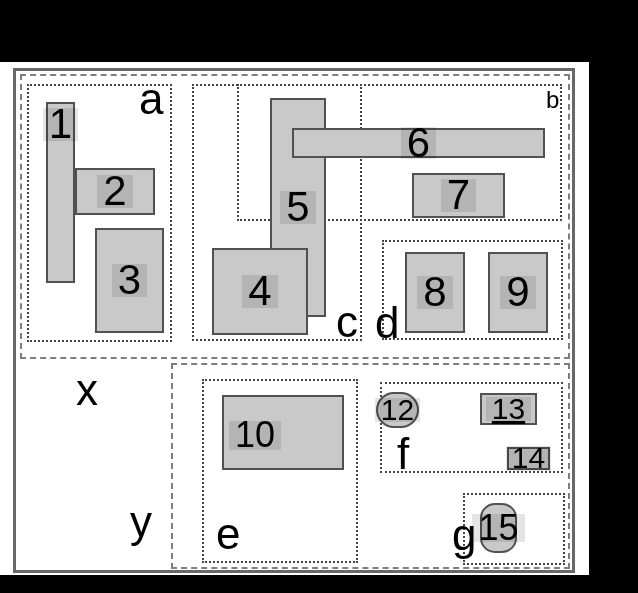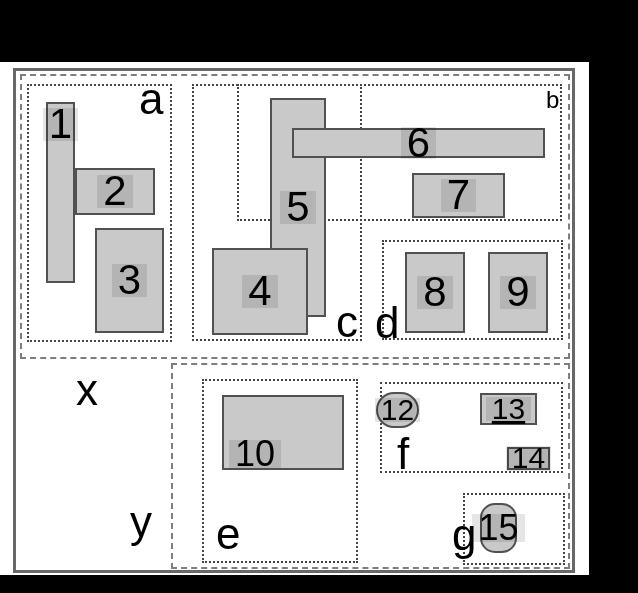--- a/index.html
+++ b/index.html
@@ -25,21 +25,21 @@
   .num{
     position:static;display:inline-block;
     background:rgba(0,0,0,0.10);
     padding:2px 6px;line-height:0.68;
     color:#000;white-space:nowrap;
   }
   .n-lg{font-size:42px;}
   .n-md{font-size:36px;}
   .n-sm{font-size:30px;}
   .top-align{align-items:flex-start;padding-top:4px;}
-  .tl-align{align-items:flex-end;justify-content:flex-start;padding:6px 0 0 5px;}
+  .tl-align{align-items:center;justify-content:flex-start;padding:6px 0 0 5px;}
   .lbl{
     color:#000;font-size:44px;line-height:1;z-index:4;
   }
   .lbl-sm{font-size:24px;}
   .bar{position:absolute;background:#000;}
 </style>
 </head>
 <body>
 
 <div class="canvas">

